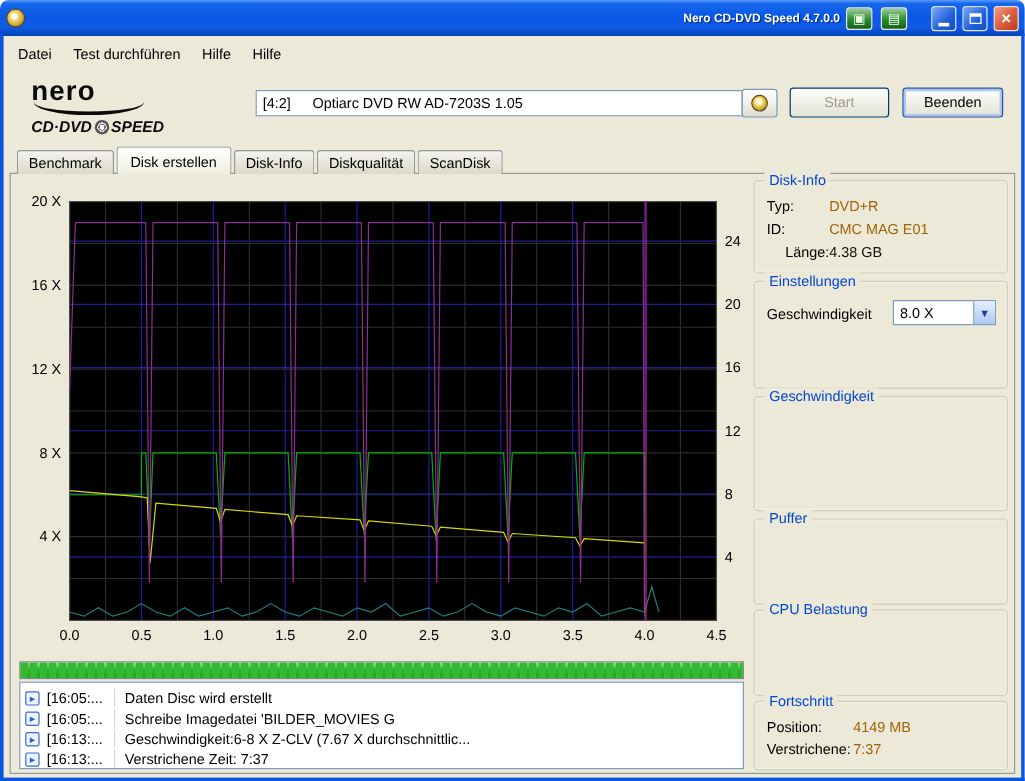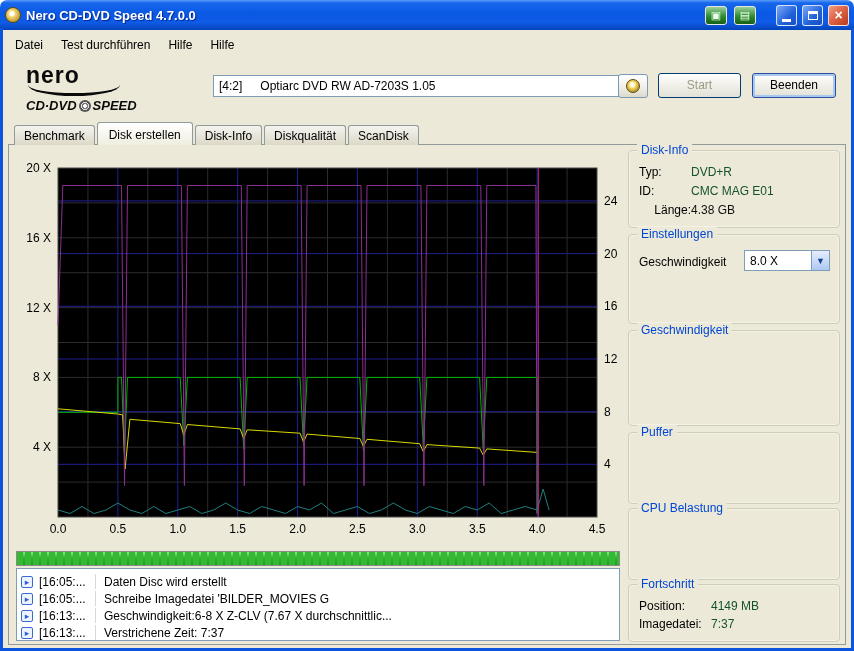--- a/index.html
+++ b/index.html
@@ -11,21 +11,21 @@
   .titlebar { position:absolute; left:0; top:0; width:854px; height:30px;
     background:linear-gradient(180deg,#5a9bf8 0%,#1767ec 10%,#0a58e4 45%,#0f5be6 75%,#0343ba 100%);
     border-radius:7px 7px 0 0; display:flex; align-items:center; padding:0 5px; gap:5px; z-index:40; }
   .frame { position:absolute; left:0; top:28px; width:854px; height:623px;
     border:3px solid #0b54dd; border-top:none; z-index:45; pointer-events:none; }
   .body-bg { position:absolute; left:3px; top:30px; width:848px; height:618px; background:#ece9d8; z-index:1; }
 
   .app-icon { width:16px; height:16px; border-radius:50%;
     background:radial-gradient(circle at 42% 40%, #ffffff 0 2px, #f3d56e 30%, #c9a23a 65%, #7d631c 100%);
     border:1px solid #5a4a12; flex:none; }
-  .title-text { color:#fff; font-weight:bold; font-size:13px; text-shadow:1px 1px 1px #00268c; flex:1; }
+  .title-text { color:#fff; font-weight:bold; font-size:10px; text-shadow:1px 1px 1px #00268c; flex:1;text-align:right; }
   .tb-btn { width:21px; height:21px; border-radius:3px; border:1px solid #ffffffcc; color:#fff;
     display:flex; align-items:center; justify-content:center; flex:none; font-size:13px; }
   .tb-blue { background:linear-gradient(135deg,#7aa9f8,#2060d8 60%,#1a50c0); }
   .tb-red  { background:linear-gradient(135deg,#f0a086,#dd6547 45%,#b83a1a); font-weight:bold; font-size:14px; }
   .tb-green { width:22px; height:19px; border-radius:3px; border:1px solid #e7e7e7;
     background:linear-gradient(180deg,#9ccf9c,#2e8b2e 55%,#176017); color:#eaffea; font-size:11px;
     display:flex; align-items:center; justify-content:center; margin-right:2px; }
   .glyph-min { width:9px; height:3px; background:#fff; margin-top:10px; }
   .glyph-max { width:10px; height:9px; border:1px solid #fff; border-top:3px solid #fff; }
   .tb-gap { width:8px; }
@@ -81,21 +81,21 @@
   .group-title { position:absolute; top:-8px; left:8px; background:#ece9d8; padding:0 4px; color:#0046d5; }
   .g-diskinfo { top:150px; height:78px; }
   .g-settings { top:234px; height:90px; }
   .g-speed    { top:330px; height:96px; }
   .g-buffer   { top:432px; height:72px; }
   .g-cpu      { top:508px; height:72px; }
   .g-progress { top:584px; height:58px; }
 
   .info-row { position:absolute; left:10px; display:flex; }
   .info-label { width:52px; color:#000; }
-  .blue-val { color:#14532d; }
+  .blue-val { color:#a16207; }
   .dark-val { color:#101010; }
 
   .speed-combo { left:744px; top:250px; width:86px; height:21px; }
   .cb { width:13px; height:13px; background:#fff; border:1px solid #1c5280; position:relative; flex:none; }
   .cb.checked::after { content:"\2713"; position:absolute; left:1px; top:-3px; color:#1ca428; font-size:13px; font-weight:bold; }
   .cb-row { position:absolute; display:flex; align-items:center; gap:6px; }
 
   .vbox { position:absolute; width:80px; height:18px; background:#000; color:#ffee00; font-weight:bold;
     text-align:center; line-height:18px; border:1px solid #7a7a7a; border-top-color:#4a4a4a; }
   .slabel { position:absolute; color:#000; }
@@ -327,21 +327,21 @@
     <span>Diagramm anzeigen</span>
   </div>
 
   <div class="group g-progress">
     <span class="group-title">Fortschritt</span>
     <div class="info-row" style="top:14px;">
       <span class="info-label" style="width:72px;">Position:</span>
       <span class="blue-val">4149 MB</span>
     </div>
     <div class="info-row" style="top:32px;">
-      <span class="info-label" style="width:72px;">Imagedatei:</span>
+      <span class="info-label" style="width:72px;">Verstrichene:</span>
       <span class="blue-val">7:37</span>
     </div>
   </div>
 
   <div class="pbar main-pbar">
     <div class="pbar-fill" style="width: 100%;"></div>
   </div>
 
   <div class="log">
     <div class="log-row">

